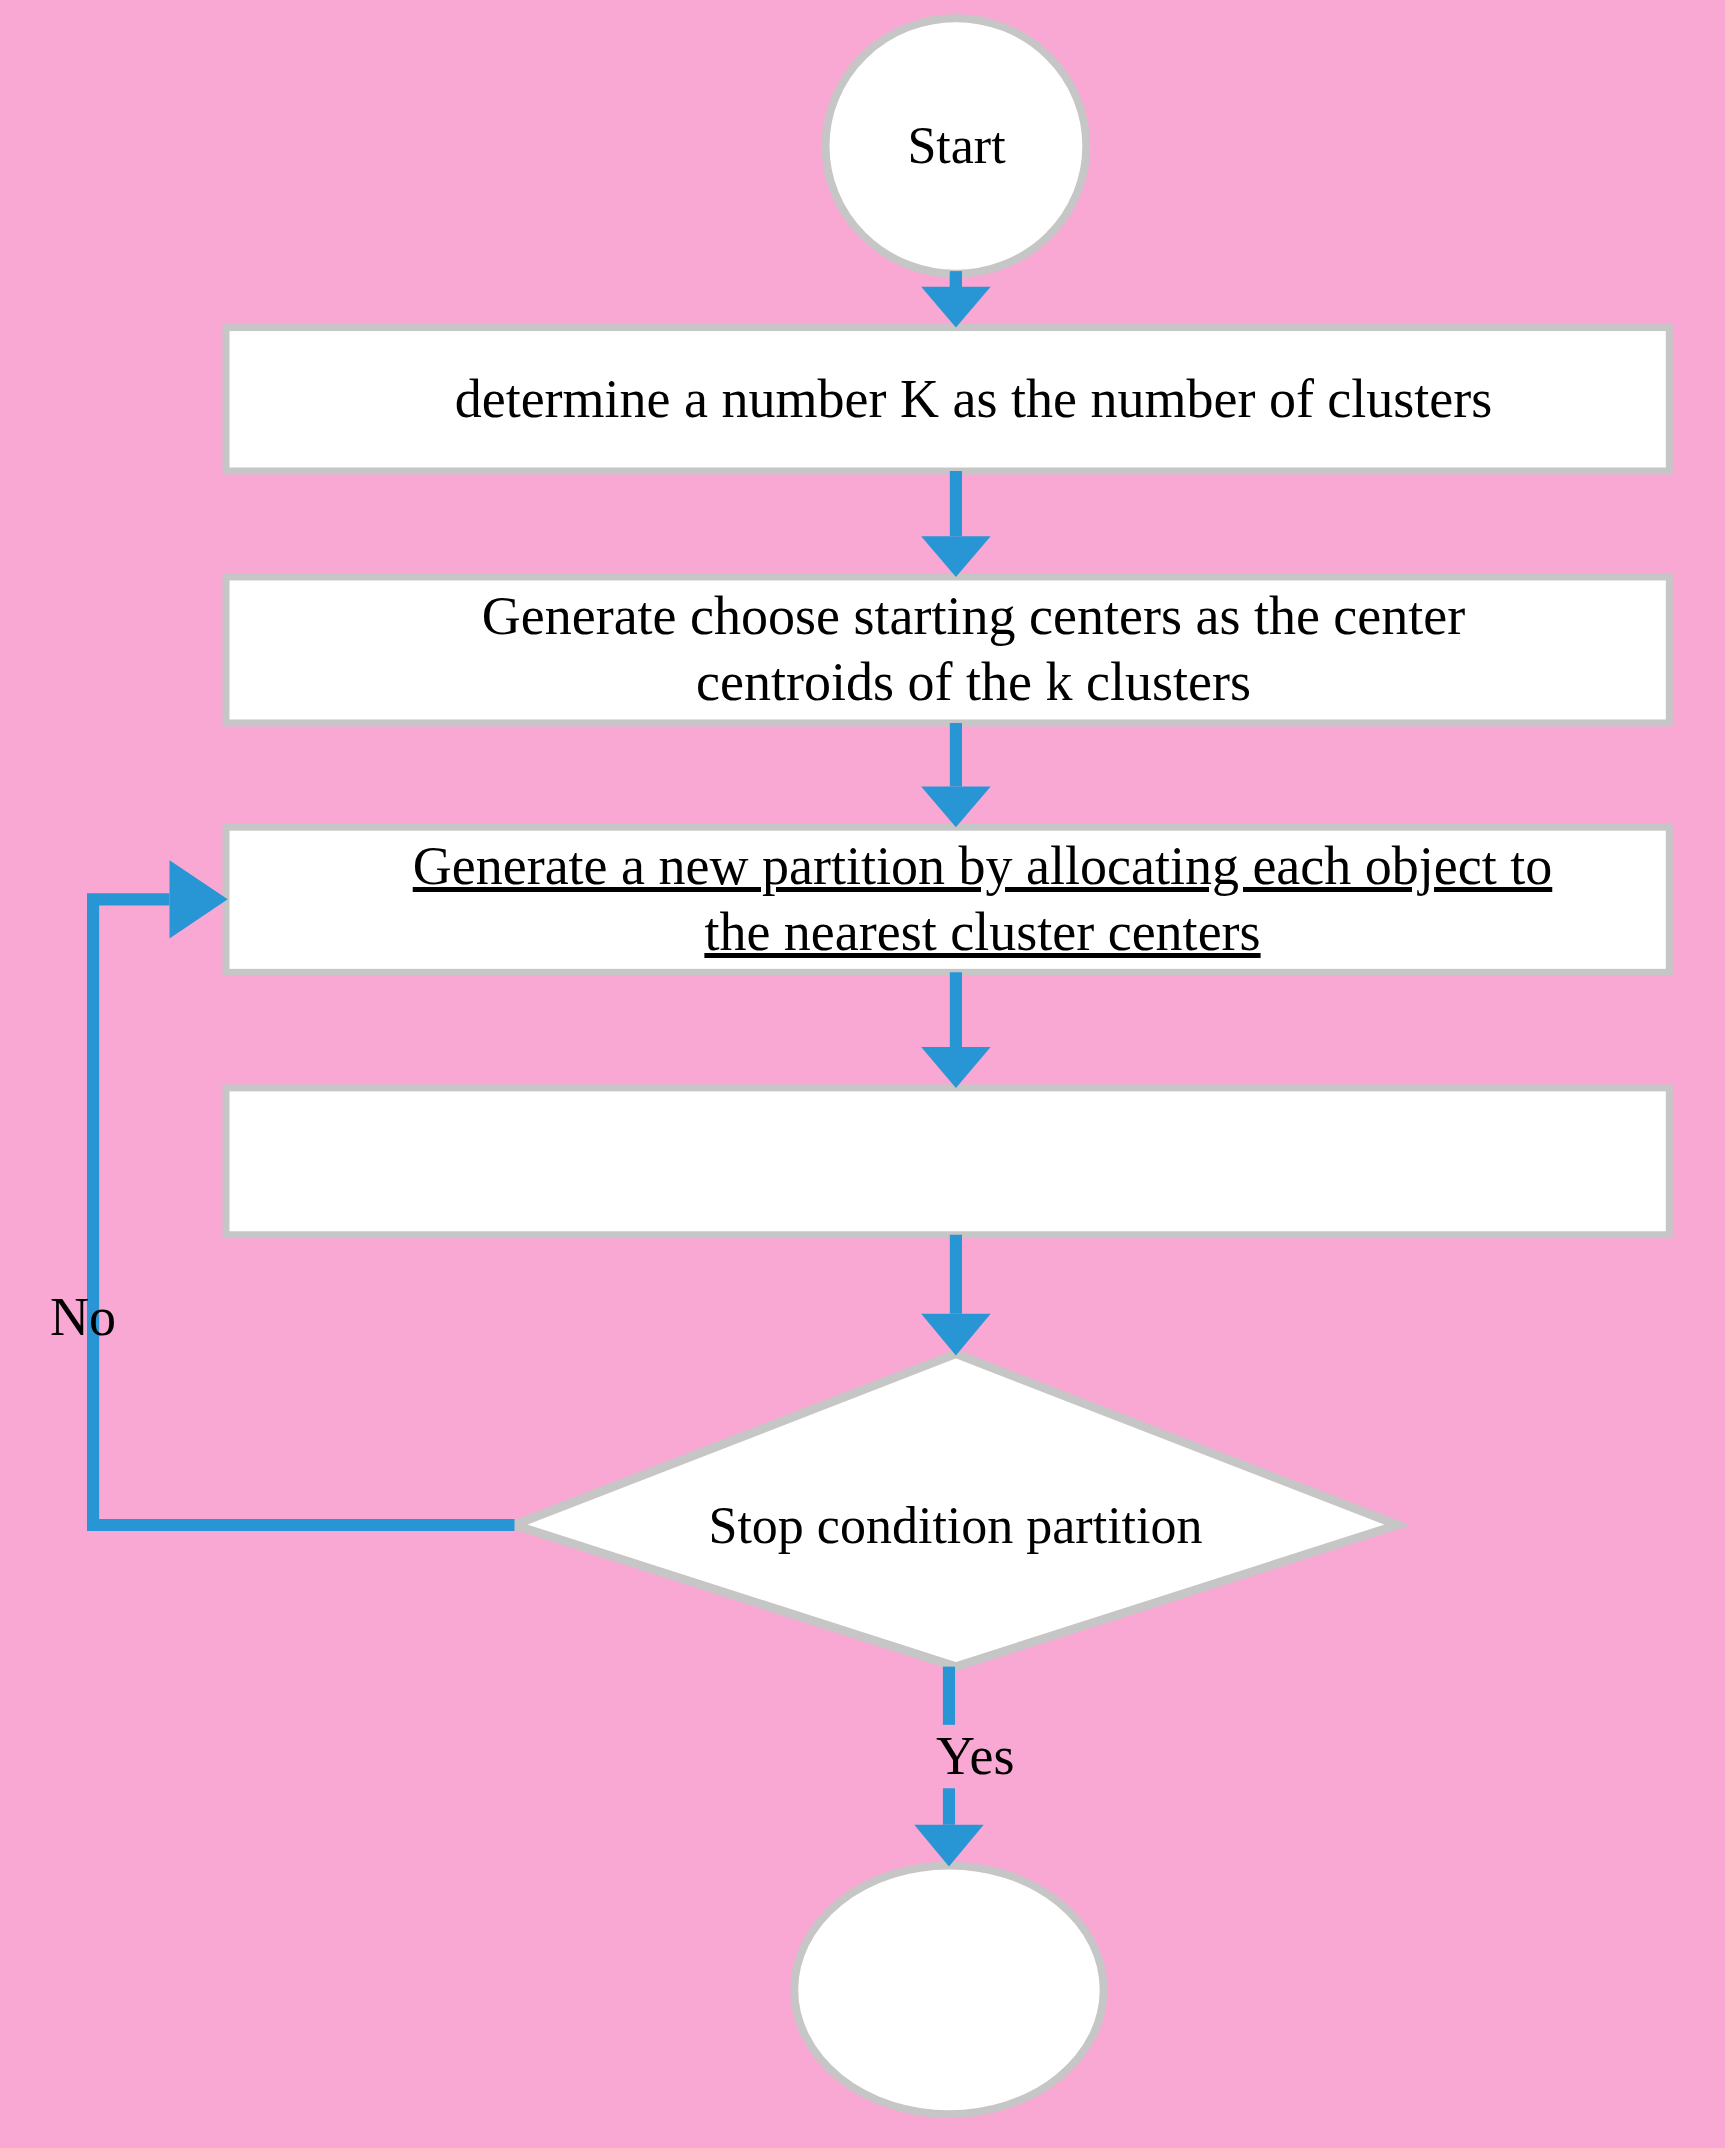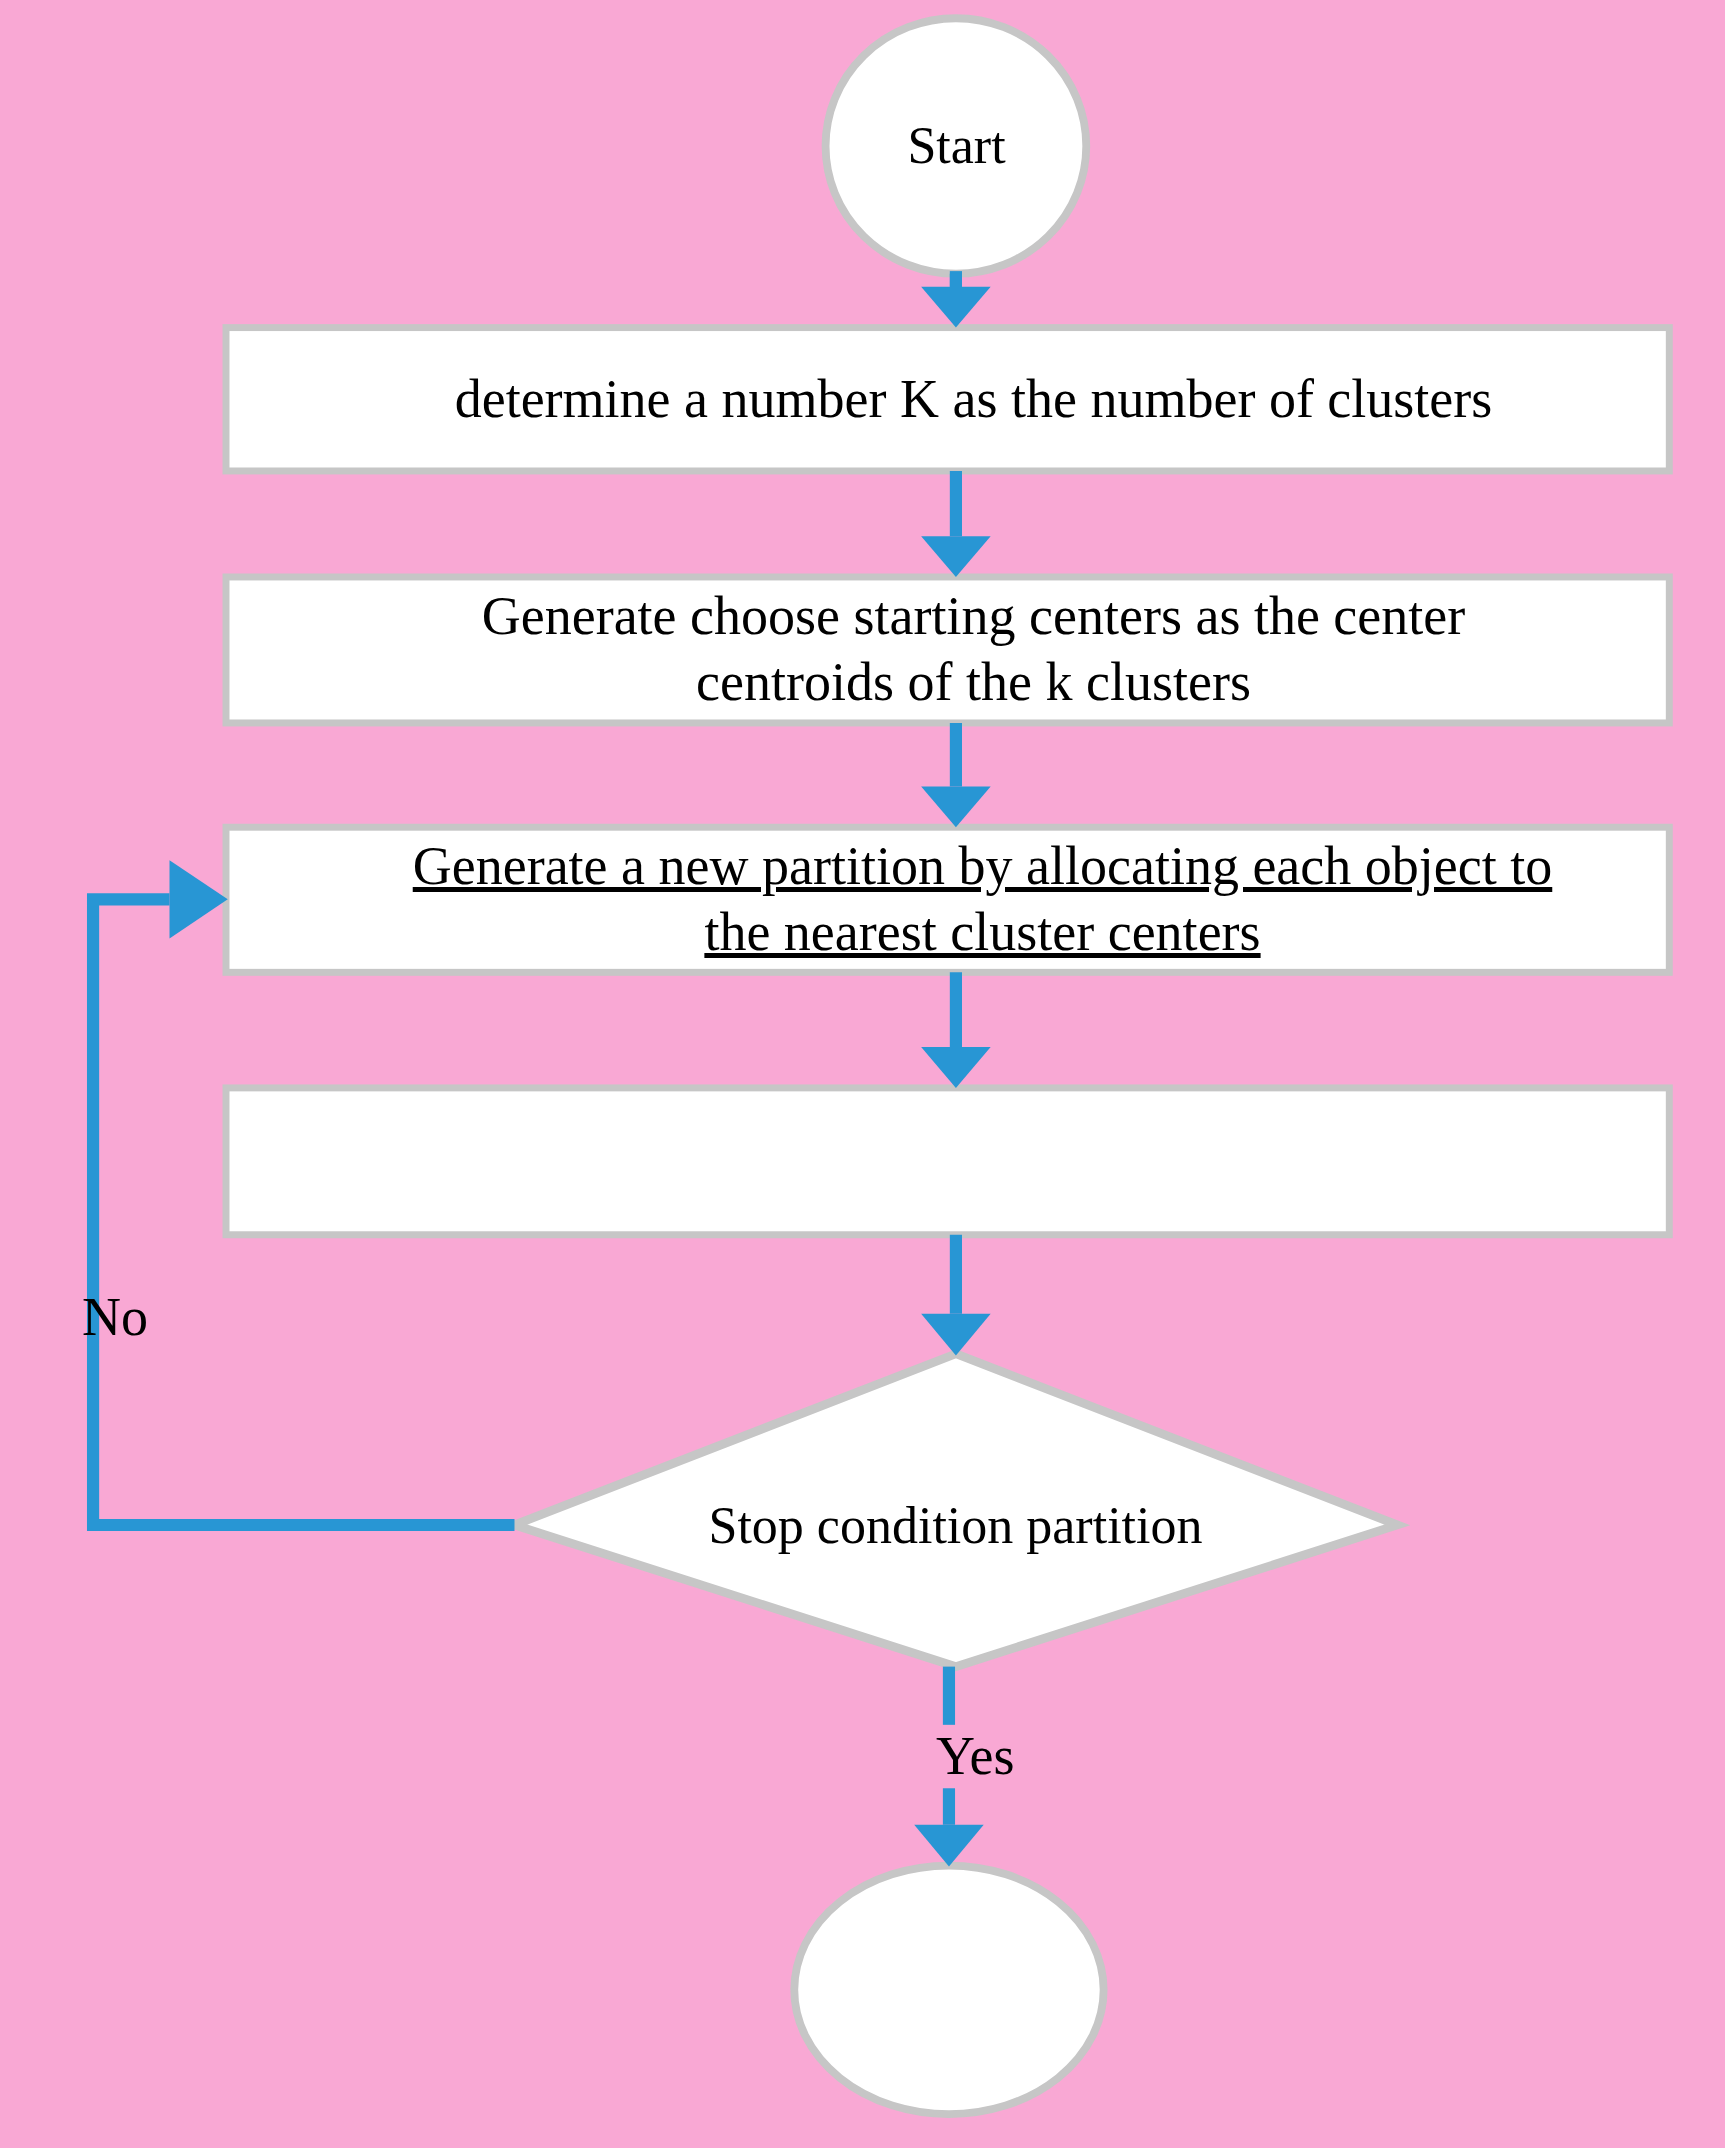--- a/index.html
+++ b/index.html
@@ -123,18 +123,18 @@
   <div class="node-label process-label" style="left:226px; top:577px; width:1443px; height:146px;">Generate choose starting centers as the center
 centroids of the k clusters</div>
 
   <div class="node-label process-label" style="left:235px; top:827px; width:1443px; height:145px;text-decoration:underline;">Generate a new partition by allocating each object to
 the nearest cluster centers</div>
 
 
   <div class="node-label decision-label" style="left:608px; top:1469px; width:695px; height:113px;">Stop condition partition</div>
 
 
-  <div class="edge-label" style="left:50px; top:1286px;margin-left:32px;">No</div>
+  <div class="edge-label" style="left:50px; top:1286px;">No</div>
 
   <div class="edge-label" style="left:936px; top:1725px;">Yes</div>
 
 </div>
 
 
 </body></html>

